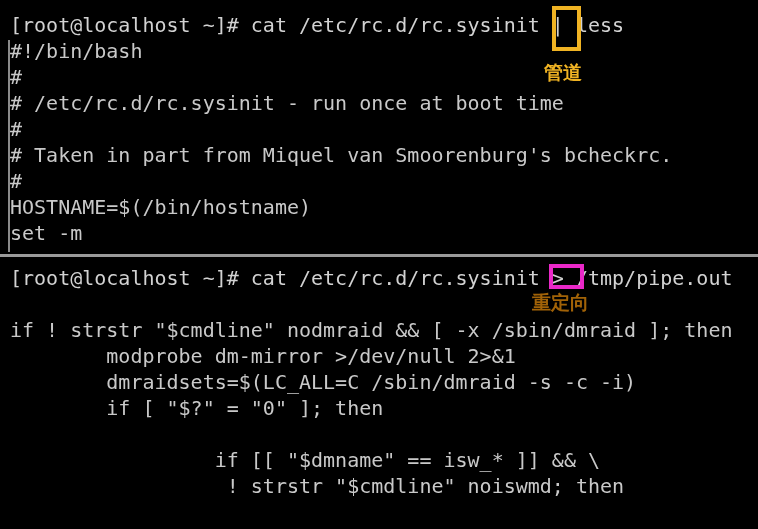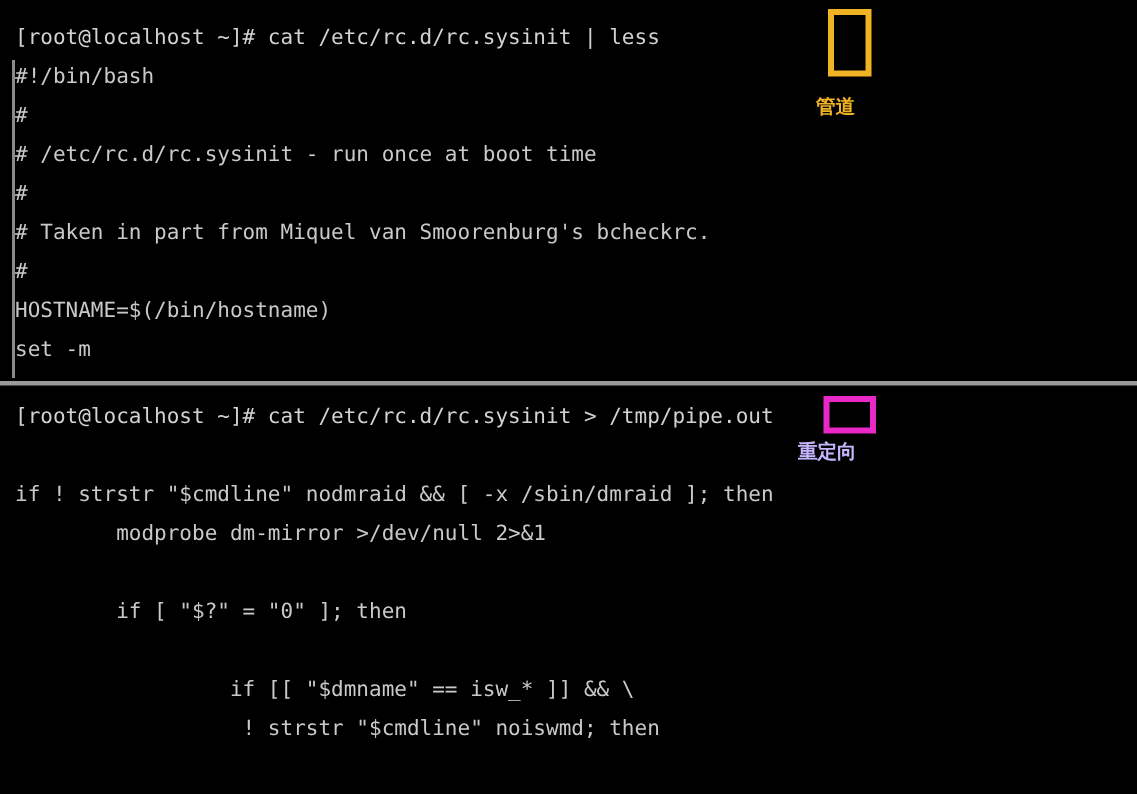--- a/index.html
+++ b/index.html
@@ -28,21 +28,21 @@
     width: 758px;
   }
   #pane-top  { top: 0px;   height: 256px; }
   #pane-bot  { top: 259px; height: 270px; }
 
   .line {
     position: absolute;
     left: 10px;
     white-space: pre;
     color: #c9c9c9;
-    font-size: 14px;
+    font-size: 20px;
     line-height: 26px;
     letter-spacing: 0px;
     font-family: "DejaVu Sans Mono", "Liberation Mono", monospace;
   }
   .line.prompt { color: #d2d2d2; }
 
   
   #pager-rule {
     position: absolute;
     left: 8px;
@@ -77,33 +77,33 @@
     left: 549px;
     top: 264px;
     width: 35px;
     height: 25px;
     border: 4px solid #ea28c8;
   }
   .anno-label {
     position: absolute;
     white-space: pre;
     font-family: "DejaVu Sans", "Liberation Sans", sans-serif;
-    font-size: 13px;
+    font-size: 19px;
     font-weight: bold;
     line-height: 22px;
   }
   #label-pipe {
     left: 544px;
     top: 61px;
     color: #f0b323;
   }
   #label-redirect {
     left: 532px;
     top: 291px;
-    color: #c4b5fd;
+    color: #a16207;
     text-align: right;
   }
 </style>
 </head>
 <body>
 
 <div id="screen">
 
   <div class="pane" id="pane-top">
     <div id="pager-rule"></div>
@@ -131,20 +131,21 @@
 
   <div class="pane" id="pane-bot">
 
     <div class="line prompt" style="top:6px;">[root@localhost ~]# cat /etc/rc.d/rc.sysinit &gt; /tmp/pipe.out</div>
 
 
     <div class="line" style="top:58px;">if ! strstr "$cmdline" nodmraid &amp;&amp; [ -x /sbin/dmraid ]; then</div>
 
     <div class="line" style="top:84px;">        modprobe dm-mirror &gt;/dev/null 2&gt;&amp;1</div>
 
+    <div class="line" style="top:110px;">        dmraidsets=$(LC_ALL=C /sbin/dmraid -s -c -i)</div>
 
     <div class="line" style="top:136px;">        if [ "$?" = "0" ]; then</div>
 
 
     <div class="line" style="top:188px;">                 if [[ "$dmname" == isw_* ]] &amp;&amp; \</div>
 
     <div class="line" style="top:214px;">                  ! strstr "$cmdline" noiswmd; then</div>
 
   </div>
 

